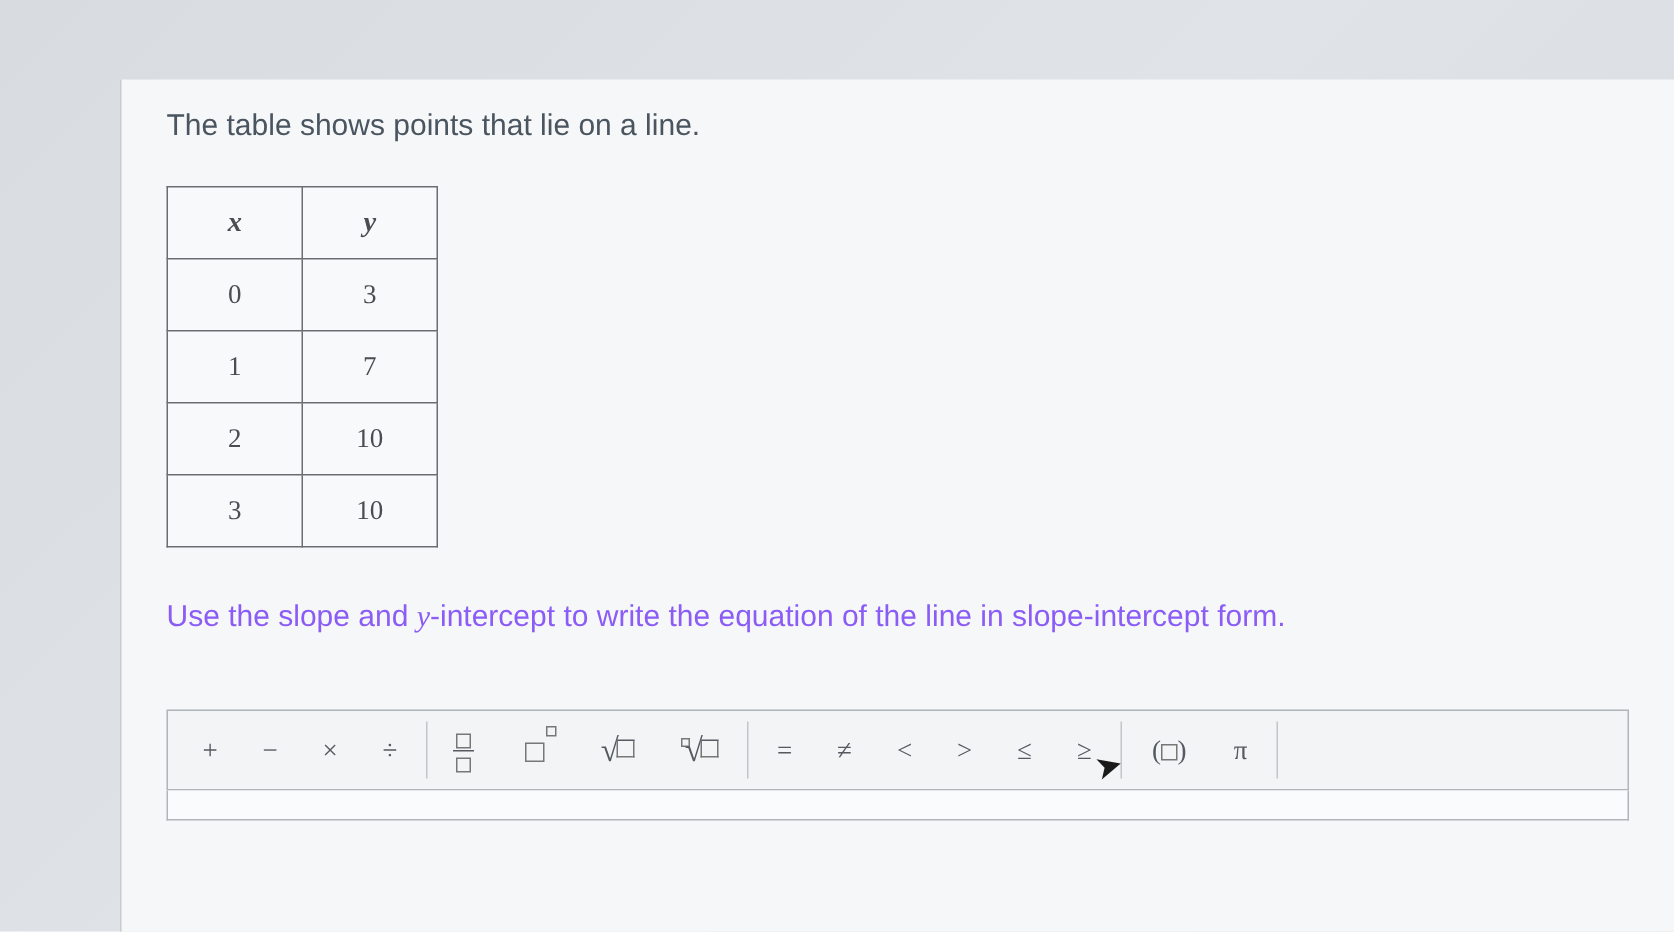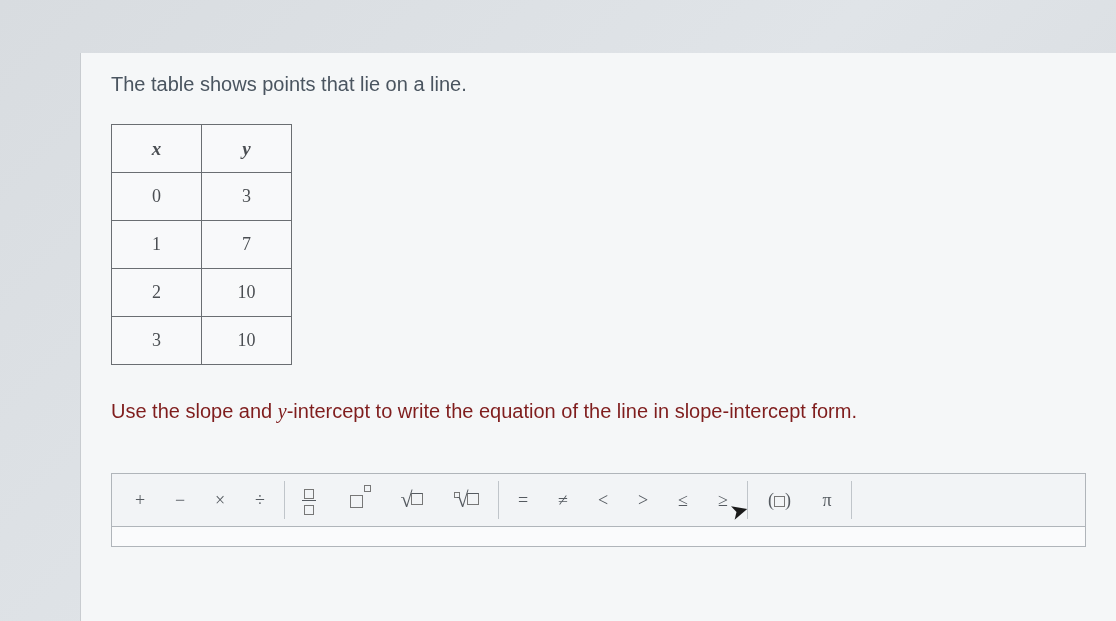--- a/index.html
+++ b/index.html
@@ -46,21 +46,21 @@
       font-size: 18px;
       color: #4a4e52;
       font-family: 'Times New Roman', serif;
     }
     .data-table th {
       font-style: italic;
       font-weight: bold;
       font-size: 19px;
     }
     .instruction-text {
-      color: #7f1d1d;
+      color: #8b5cf6;
       font-size: 20px;
       margin-bottom: 50px;
       font-weight: 400;
     }
     .instruction-text .italic {
       font-style: italic;
       font-family: 'Times New Roman', serif;
     }
     .cursor-arrow {
       position: absolute;

